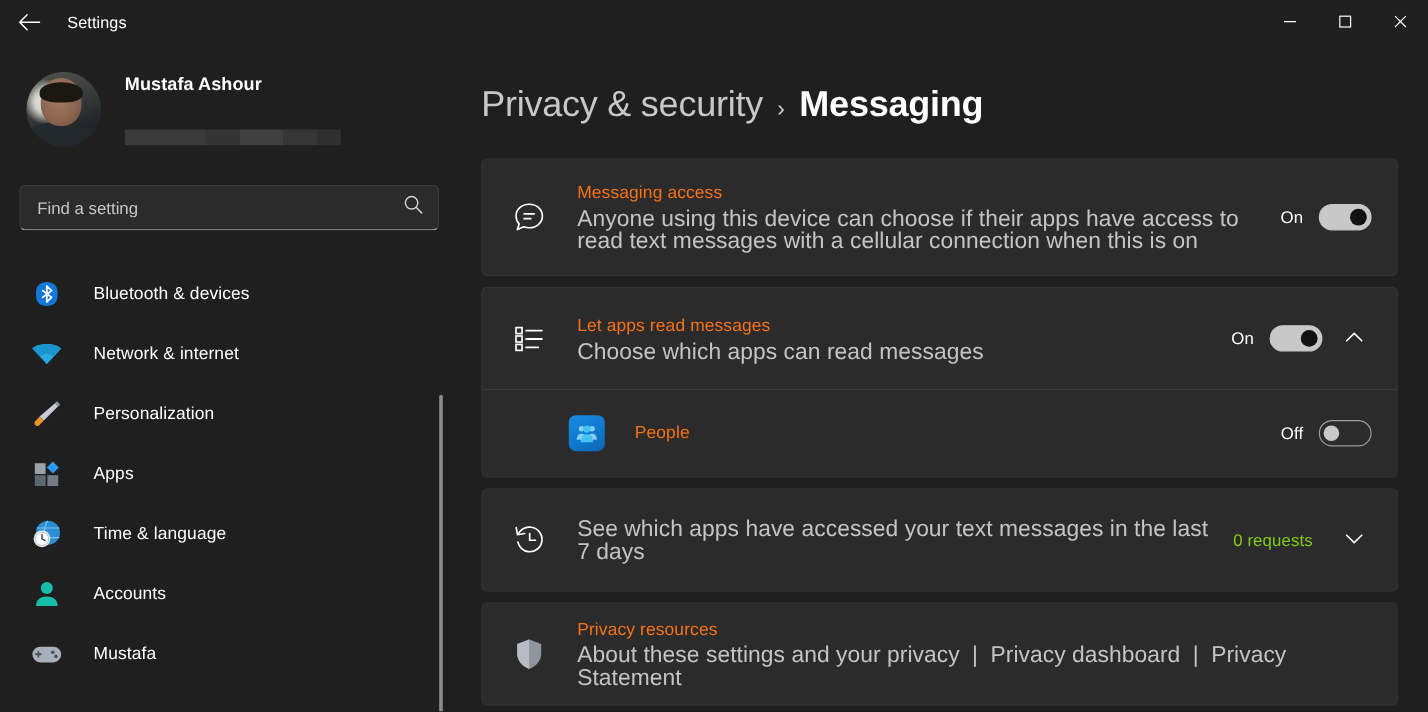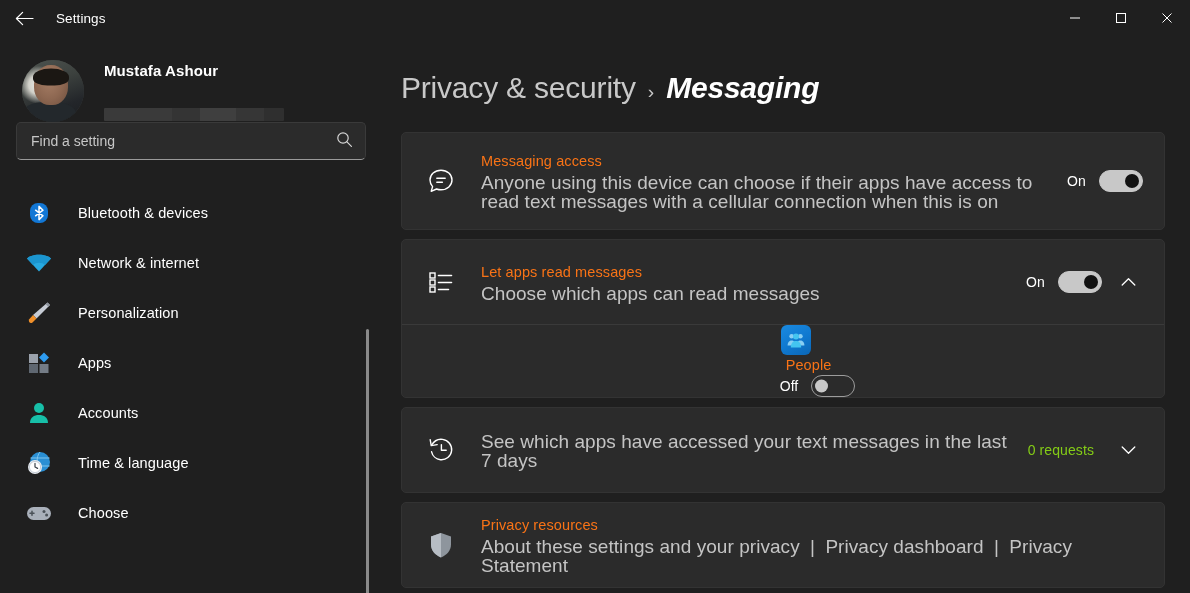--- a/index.html
+++ b/index.html
@@ -143,20 +143,21 @@
         #3a3a3a 0px, #3a3a3a 68px,
         #343434 68px, #343434 96px,
         #3f3f3f 96px, #3f3f3f 132px,
         #363636 132px, #363636 160px,
         #2f2f2f 160px, #2f2f2f 180px);
     filter: blur(0.6px);
     border-radius: 1px;
   }
 
   .search-wrap {
+    margin-top: 32px;
     height: 38px;
     background: #2b2b2b;
     border: 1px solid #3a3a3a;
     border-bottom: 1px solid #9a9a9a;
     border-radius: 5px;
     display: flex;
     align-items: center;
     padding: 0 12px 0 14px;
     cursor: text;
   }
@@ -240,42 +241,41 @@
   .crumb-sep {
     font-size: 19px;
     color: #c8c8c8;
     margin: 0 12px;
   }
   .crumb-current {
     font-size: 30px;
     font-weight: bold;
     color: #ffffff;
     letter-spacing: -0.2px;
-    font-style: italic;
   }
 
   .cards { margin-top: 17px; }
 
   .card {
     background: #2b2b2b;
     border: 1px solid #333333;
     border-radius: 5px;
     margin-bottom: 9px;
   }
   .card.group { padding: 0; }
 
   .row {
     display: flex;
     align-items: center;
     padding: 0 21px 0 24px;
     min-height: 60px;
   }
   .row.tall { min-height: 96px; }
   .row.mid  { min-height: 84px; justify-content: center; }
-  .row.sub  { min-height: 72px; padding-left: 72px; flex-direction: column; }
+  .row.sub  { min-height: 72px; padding-left: 72px; }
   .row.clickable { cursor: pointer; border-radius: 5px; }
 
   .row-icon {
     width: 30px; flex: 0 0 30px;
     display: flex; align-items: center; justify-content: center;
     margin-right: 25px;
   }
   .row-text { flex: 1 1 auto; min-width: 0; }
   .row-title {
     font-size: 14.5px;
@@ -482,51 +482,51 @@
               <rect x="2" y="13" width="9" height="9" fill="#5f6771"></rect>
               <rect x="12.5" y="13" width="9" height="9" fill="#747c86"></rect>
               <path d="M17 1.5 L22 6.5 L17 11.5 L12 6.5 Z" fill="#2e9bf0"></path>
             </svg>
           </span>
           <span class="nav-label">Apps</span>
         </div>
 
         <div class="nav-item">
           <span class="nav-icon">
-            <svg width="24" height="24" viewBox="0 0 24 24">
-              <circle cx="12" cy="7" r="5" fill="#17bfa8"></circle>
-              <path d="M3 22 C3 16.5, 7 14, 12 14 C17 14, 21 16.5, 21 22 Z" fill="#17bfa8"></path>
-            </svg>
-          </span>
-          <span class="nav-label">Accounts</span>
-        </div>
-
-        <div class="nav-item">
-          <span class="nav-icon">
             <svg width="26" height="26" viewBox="0 0 26 26">
               <circle cx="14" cy="12" r="10" fill="#2a8fd4"></circle>
               <path d="M14 2 C10 6, 10 18, 14 22 M4.5 8 H23.5 M4.5 16 H23.5" stroke="#7fc4ec" stroke-width="1" fill="none"></path>
               <circle cx="9" cy="17" r="7" fill="#e9edf2"></circle>
               <circle cx="9" cy="17" r="5.6" fill="#ffffff" stroke="#b9c1cb" stroke-width="0.8"></circle>
               <path d="M9 13.4 V17 L11.6 18.4" stroke="#3a4149" stroke-width="1.2" fill="none" stroke-linecap="round"></path>
             </svg>
           </span>
           <span class="nav-label">Time &amp; language</span>
+        </div>
+
+        <div class="nav-item">
+          <span class="nav-icon">
+            <svg width="24" height="24" viewBox="0 0 24 24">
+              <circle cx="12" cy="7" r="5" fill="#17bfa8"></circle>
+              <path d="M3 22 C3 16.5, 7 14, 12 14 C17 14, 21 16.5, 21 22 Z" fill="#17bfa8"></path>
+            </svg>
+          </span>
+          <span class="nav-label">Accounts</span>
         </div>
 
         <div class="nav-item">
           <span class="nav-icon">
             <svg width="26" height="20" viewBox="0 0 26 20">
               <rect x="1" y="4" width="24" height="13" rx="6.5" fill="#a9b0ba"></rect>
               <path d="M6 8.2 V12.2 M4 10.2 H8" stroke="#4a5158" stroke-width="1.5" stroke-linecap="round"></path>
               <circle cx="18" cy="8.6" r="1.5" fill="#4a5158"></circle>
               <circle cx="20.6" cy="12" r="1.5" fill="#4a5158"></circle>
             </svg>
           </span>
-          <span class="nav-label">Choose</span>
+          <span class="nav-label">Mustafa</span>
         </div>
 
       </div>
 
       <div class="sb-track">
         <div class="sb-thumb"></div>
       </div>
     </div>
 
     <div class="main">

